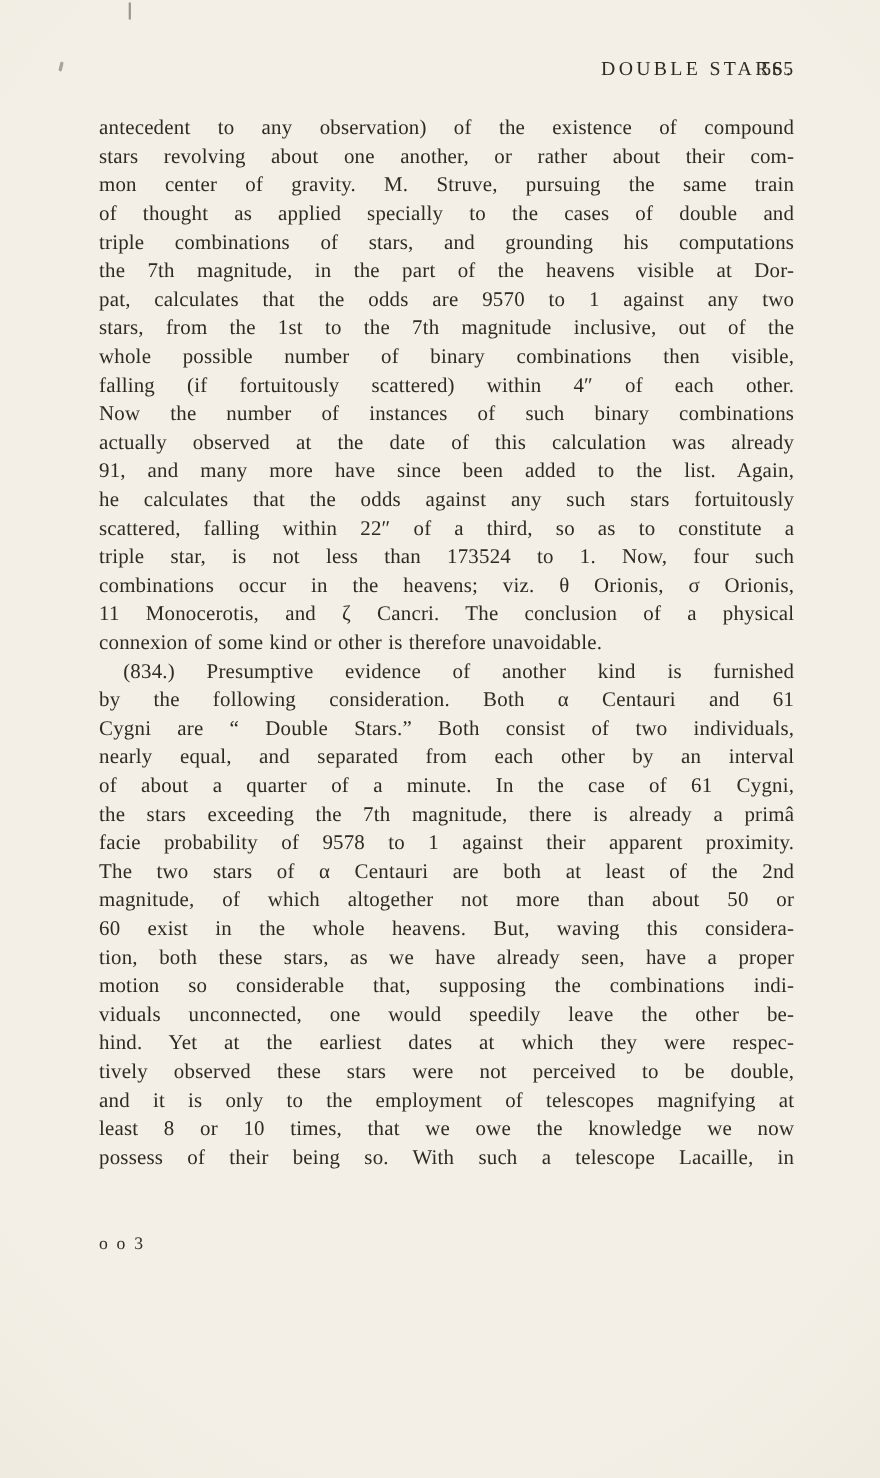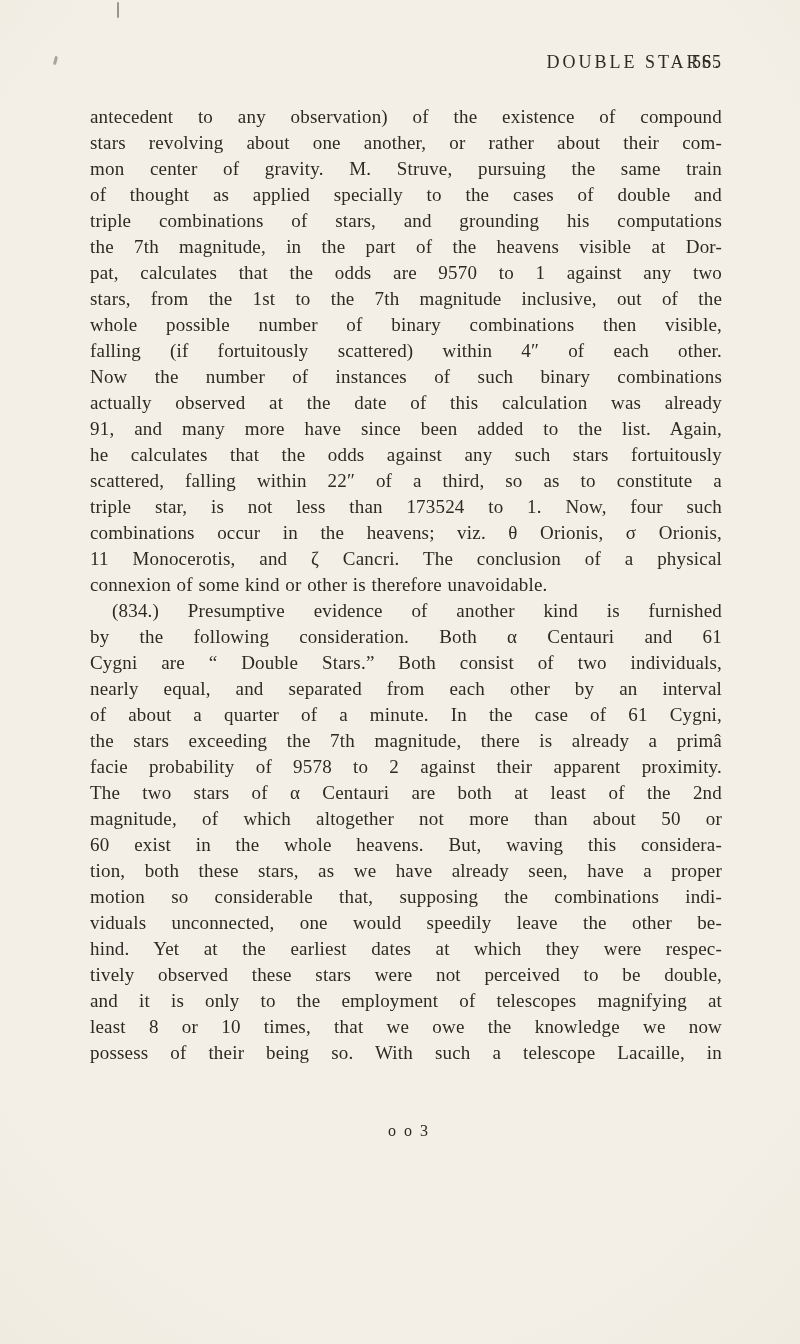--- a/index.html
+++ b/index.html
@@ -76,21 +76,21 @@
   .text-line.justified {
     text-align: justify;
     text-align-last: justify;
   }
   .text-line.indented {
     text-indent: 22px;
   }
   .page-footer {
     position: absolute;
     top: 1122px; left: 90px; right: 72px;
-    text-align: center;
+    text-align: left;
   }
   .signature-mark {
     font-size: 16px;
     letter-spacing: 2px;
     color: var(--ink);
   }
 </style>
 </head>
 <body>
 
@@ -126,21 +126,21 @@
         <div class="text-line justified">11 Monocerotis, and ζ Cancri. The conclusion of a physical</div>
         <div class="text-line">connexion of some kind or other is therefore unavoidable.</div>
       </div>
       <div class="paragraph">
         <div class="text-line justified indented">(834.) Presumptive evidence of another kind is furnished</div>
         <div class="text-line justified">by the following consideration. Both α Centauri and 61</div>
         <div class="text-line justified">Cygni are “ Double Stars.” Both consist of two individuals,</div>
         <div class="text-line justified">nearly equal, and separated from each other by an interval</div>
         <div class="text-line justified">of about a quarter of a minute. In the case of 61 Cygni,</div>
         <div class="text-line justified">the stars exceeding the 7th magnitude, there is already a primâ</div>
-        <div class="text-line justified">facie probability of 9578 to 2 against their apparent proximity.</div>
+        <div class="text-line justified">facie probability of 9578 to 1 against their apparent proximity.</div>
         <div class="text-line justified">The two stars of α Centauri are both at least of the 2nd</div>
         <div class="text-line justified">magnitude, of which altogether not more than about 50 or</div>
         <div class="text-line justified">60 exist in the whole heavens. But, waving this considera-</div>
         <div class="text-line justified">tion, both these stars, as we have already seen, have a proper</div>
         <div class="text-line justified">motion so considerable that, supposing the combinations indi-</div>
         <div class="text-line justified">viduals unconnected, one would speedily leave the other be-</div>
         <div class="text-line justified">hind. Yet at the earliest dates at which they were respec-</div>
         <div class="text-line justified">tively observed these stars were not perceived to be double,</div>
         <div class="text-line justified">and it is only to the employment of telescopes magnifying at</div>
         <div class="text-line justified">least 8 or 10 times, that we owe the knowledge we now</div>

